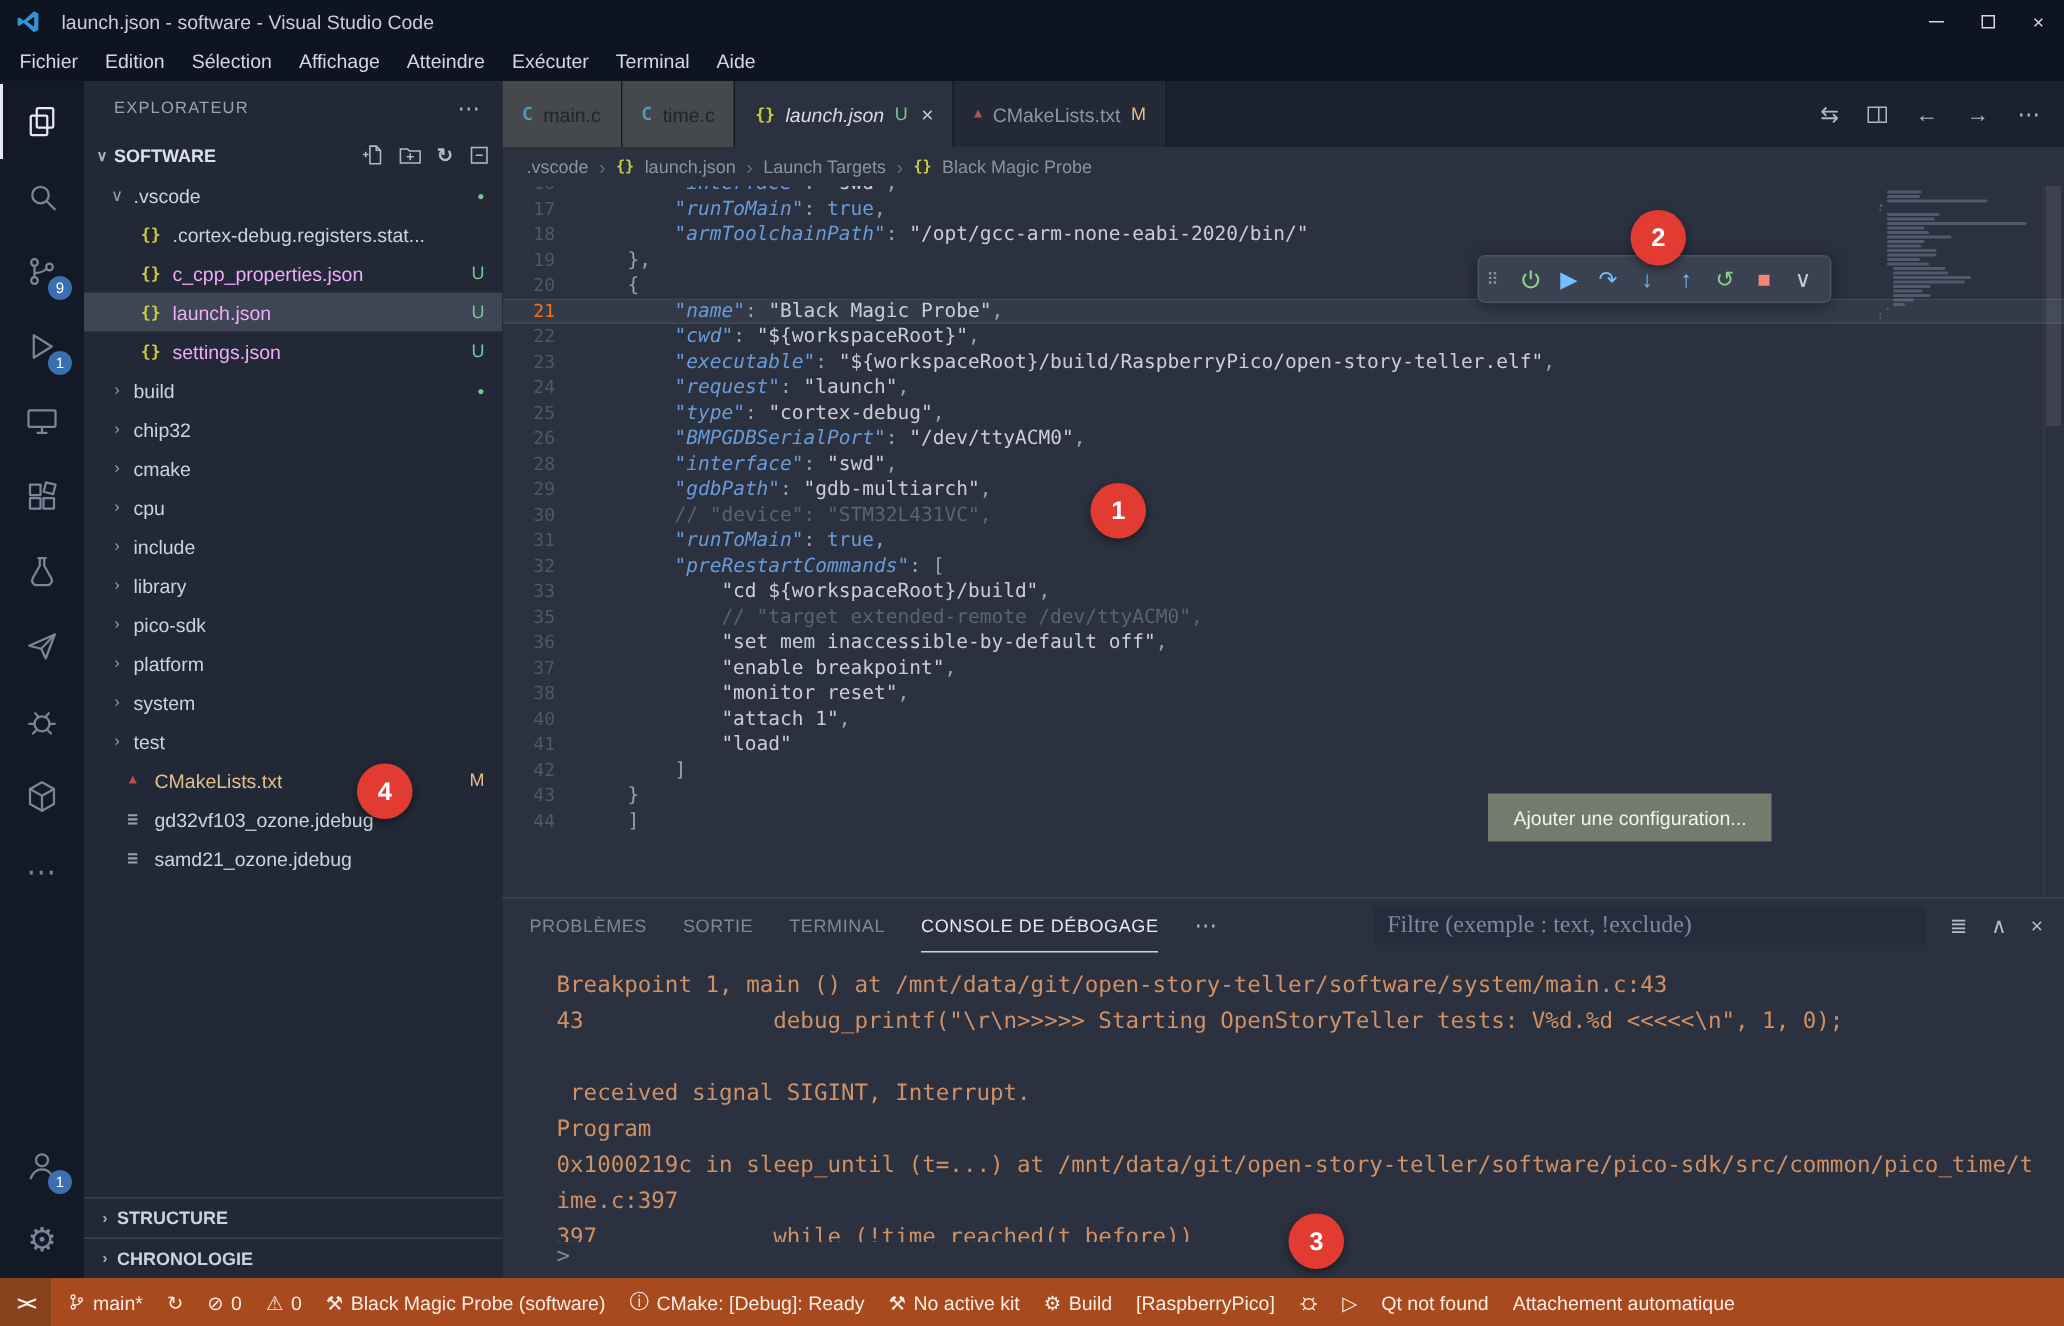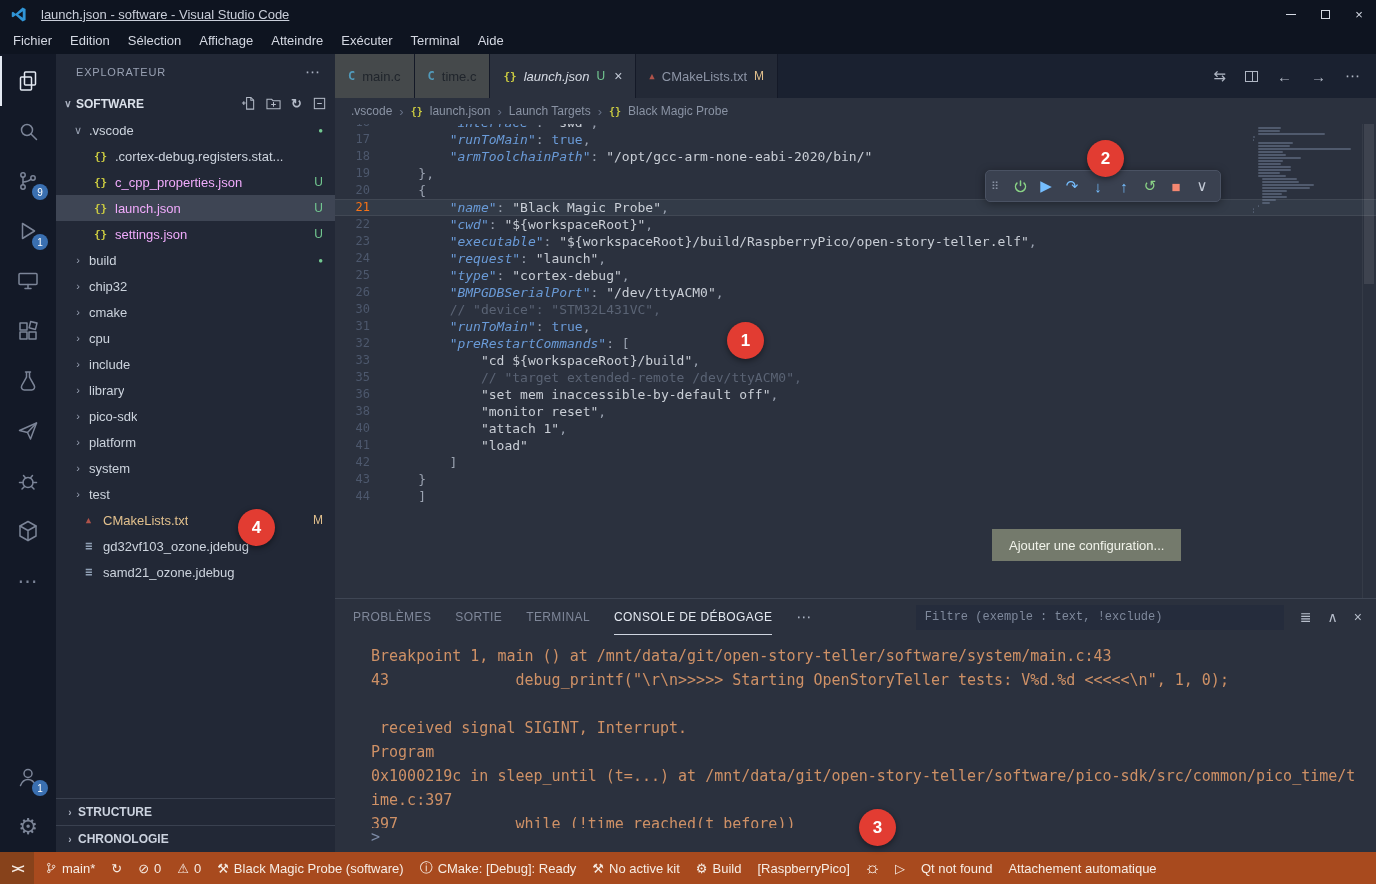--- a/index.html
+++ b/index.html
@@ -4,21 +4,21 @@
 <style>
   * { margin:0; padding:0; box-sizing:border-box; }
   html,body { width:1376px; height:884px; overflow:hidden; background:#0e1420;
     font-family:"Liberation Sans", sans-serif; }
   .window { position:relative; width:1376px; height:884px; display:flex; flex-direction:column; }
 
   
   .titlebar { height:28px; background:#0e1420; display:flex; align-items:center;
     color:#c9ced9; font-size:13px; flex:none; }
   .logo { margin:0 8px 0 10px; display:flex; }
-  .tb-title { margin-left:6px;text-decoration:underline; }
+  .tb-title { margin-left:6px; }
   .win-controls { margin-left:auto; display:flex; height:100%; }
   .wc { width:34px; height:28px; display:flex; align-items:center; justify-content:center; color:#d5dae4; }
   .min-glyph { width:10px; border-bottom:1px solid #d5dae4; display:inline-block; }
   .max-glyph { width:9px; height:9px; border:1px solid #d5dae4; display:inline-block; }
 
   
   .menubar { height:26px; background:#0e1420; display:flex; align-items:center;
     color:#d4d8e2; font-size:13px; flex:none; padding-left:4px; }
   .menu-item { padding:0 9px; height:22px; line-height:22px; border-radius:4px; }
 
@@ -133,21 +133,21 @@
 
   
   .panel { flex:1; background:#2b313e; border-top:1px solid #3f4654; display:flex;
     flex-direction:column; min-height:0; }
   .panel-top { height:36px; display:flex; align-items:center; padding:0 14px 0 18px; flex:none; }
   .p-tab { margin-right:24px; font-size:12px; letter-spacing:.4px; color:#7f8799;
     height:36px; line-height:36px; white-space:nowrap; }
   .p-tab.active { color:#e4e9f1; border-bottom:1px solid #cfd5e0; }
   .p-more { color:#aab2c2; font-size:15px; letter-spacing:1px; margin-right:auto; }
   .p-filter { width:368px; height:25px; background:#252c3c; border:none; color:#c6cdd9;
-    font-size:12px; padding:0 9px; font-family:Liberation Mono, monospace; }
+    font-size:16px; padding:0 9px; font-family:Liberation Serif, serif; }
   .p-filter::placeholder { color:#7f899c; }
   .p-icons { display:flex; align-items:center; }
   .p-icons span { margin-left:16px; color:#b6bdca; font-size:14px; }
   .console { flex:1; padding:9px 20px 0 36px; font-family:"DejaVu Sans Mono", monospace;
     font-size:15px; line-height:24px; color:#cf9166; overflow:hidden; }
   .console-line { white-space:pre-wrap; word-break:break-all; min-height:24px; }
   .prompt { height:24px; padding-left:36px; color:#7c8aa5; flex:none;
     font-family:"DejaVu Sans Mono", monospace; font-size:15px; }
 
   
@@ -444,26 +444,29 @@
             <div class="code-line"><span class="ln">17</span><span class="lc"><span class="p">        </span><span class="k">"runToMain"</span><span class="p">: </span><span class="b">true</span><span class="p">,</span></span></div>
             <div class="code-line"><span class="ln">18</span><span class="lc"><span class="p">        </span><span class="k">"armToolchainPath"</span><span class="p">: </span><span class="s">"/opt/gcc-arm-none-eabi-2020/bin/"</span></span></div>
             <div class="code-line"><span class="ln">19</span><span class="lc"><span class="p">    },</span></span></div>
             <div class="code-line"><span class="ln">20</span><span class="lc"><span class="p">    {</span></span></div>
             <div class="code-line active"><span class="ln">21</span><span class="lc"><span class="p">        </span><span class="k">"name"</span><span class="p">: </span><span class="s">"Black Magic Probe"</span><span class="p">,</span></span></div>
             <div class="code-line"><span class="ln">22</span><span class="lc"><span class="p">        </span><span class="k">"cwd"</span><span class="p">: </span><span class="s">"${workspaceRoot}"</span><span class="p">,</span></span></div>
             <div class="code-line"><span class="ln">23</span><span class="lc"><span class="p">        </span><span class="k">"executable"</span><span class="p">: </span><span class="s">"${workspaceRoot}/build/RaspberryPico/open-story-teller.elf"</span><span class="p">,</span></span></div>
             <div class="code-line"><span class="ln">24</span><span class="lc"><span class="p">        </span><span class="k">"request"</span><span class="p">: </span><span class="s">"launch"</span><span class="p">,</span></span></div>
             <div class="code-line"><span class="ln">25</span><span class="lc"><span class="p">        </span><span class="k">"type"</span><span class="p">: </span><span class="s">"cortex-debug"</span><span class="p">,</span></span></div>
             <div class="code-line"><span class="ln">26</span><span class="lc"><span class="p">        </span><span class="k">"BMPGDBSerialPort"</span><span class="p">: </span><span class="s">"/dev/ttyACM0"</span><span class="p">,</span></span></div>
+            <div class="code-line"><span class="ln">28</span><span class="lc"><span class="p">        </span><span class="k">"interface"</span><span class="p">: </span><span class="s">"swd"</span><span class="p">,</span></span></div>
+            <div class="code-line"><span class="ln">29</span><span class="lc"><span class="p">        </span><span class="k">"gdbPath"</span><span class="p">: </span><span class="s">"gdb-multiarch"</span><span class="p">,</span></span></div>
             <div class="code-line"><span class="ln">30</span><span class="lc"><span class="p">        </span><span class="c">// "device": "STM32L431VC",</span></span></div>
             <div class="code-line"><span class="ln">31</span><span class="lc"><span class="p">        </span><span class="k">"runToMain"</span><span class="p">: </span><span class="b">true</span><span class="p">,</span></span></div>
             <div class="code-line"><span class="ln">32</span><span class="lc"><span class="p">        </span><span class="k">"preRestartCommands"</span><span class="p">: [</span></span></div>
             <div class="code-line"><span class="ln">33</span><span class="lc"><span class="p">            </span><span class="s">"cd ${workspaceRoot}/build"</span><span class="p">,</span></span></div>
             <div class="code-line"><span class="ln">35</span><span class="lc"><span class="p">            </span><span class="c">// "target extended-remote /dev/ttyACM0",</span></span></div>
             <div class="code-line"><span class="ln">36</span><span class="lc"><span class="p">            </span><span class="s">"set mem inaccessible-by-default off"</span><span class="p">,</span></span></div>
+            <div class="code-line"><span class="ln">37</span><span class="lc"><span class="p">            </span><span class="s">"enable breakpoint"</span><span class="p">,</span></span></div>
             <div class="code-line"><span class="ln">38</span><span class="lc"><span class="p">            </span><span class="s">"monitor reset"</span><span class="p">,</span></span></div>
             <div class="code-line"><span class="ln">40</span><span class="lc"><span class="p">            </span><span class="s">"attach 1"</span><span class="p">,</span></span></div>
             <div class="code-line"><span class="ln">41</span><span class="lc"><span class="p">            </span><span class="s">"load"</span></span></div>
             <div class="code-line"><span class="ln">42</span><span class="lc"><span class="p">        ]</span></span></div>
             <div class="code-line"><span class="ln">43</span><span class="lc"><span class="p">    }</span></span></div>
             <div class="code-line"><span class="ln">44</span><span class="lc"><span class="p">    ]</span></span></div>
           </div>
         <div class="minimap" id="minimap">
             <div class="mm-line" style="margin-left: 9.6px; width: 23.75px;"></div>
             <div class="mm-line" style="margin-left: 9.6px; width: 22.5px;"></div>

